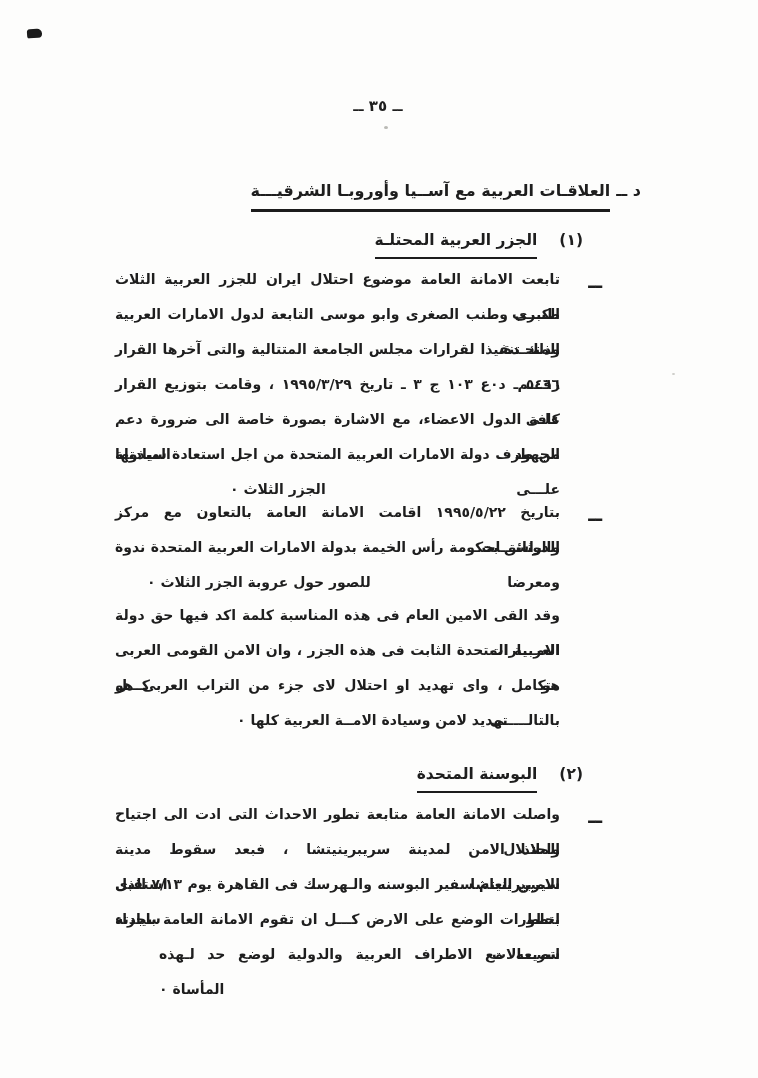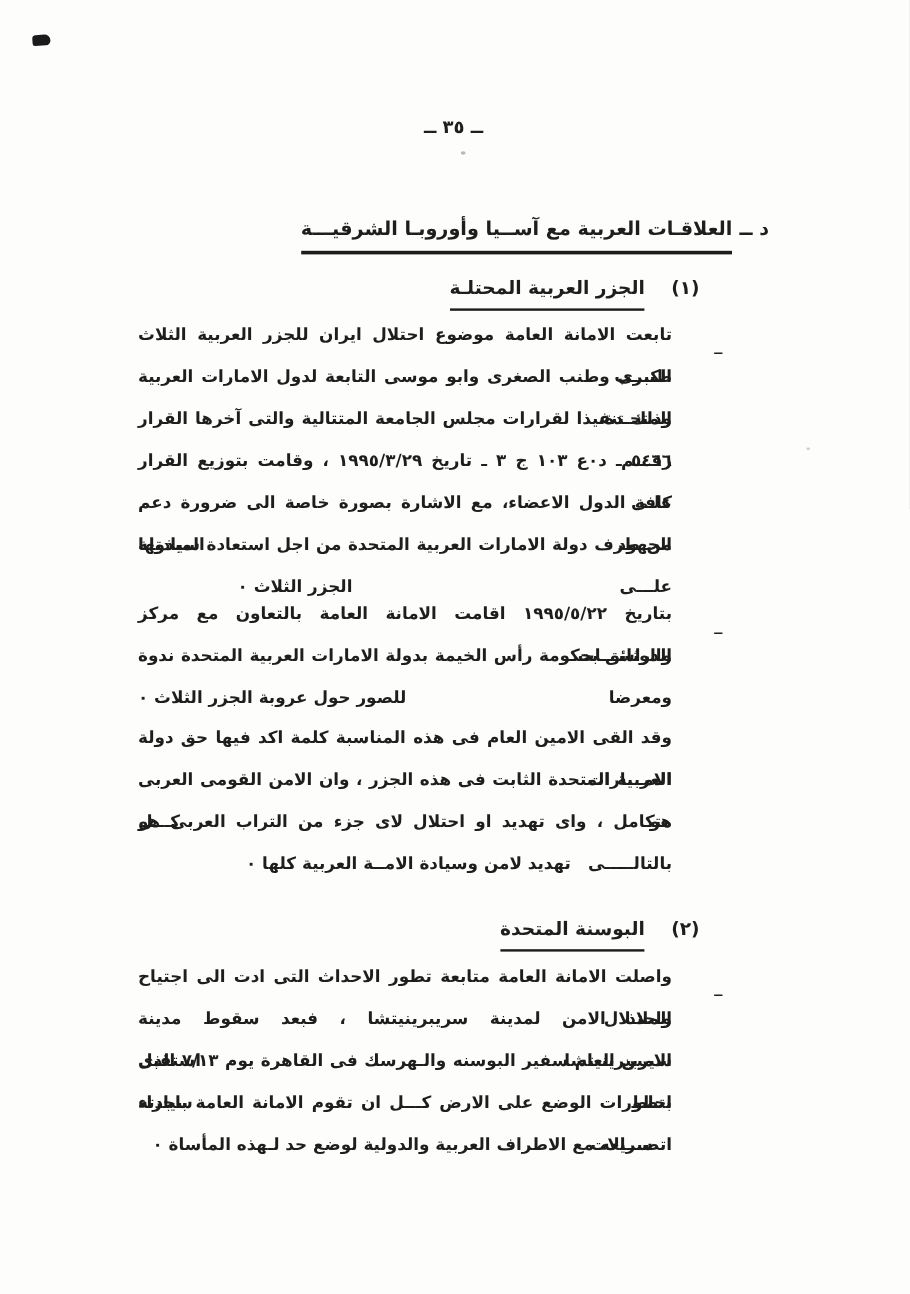--- a/index.html
+++ b/index.html
@@ -55,29 +55,29 @@
   .para.p1{top:262px;}
   .para.p2{top:495px;}
   .para.p3{top:598px;}
   .para.p4{top:797px;}
   .para .line{
     height:35px;line-height:35px;
     text-align:justify;text-align-last:justify;
     overflow:visible;
   }
   
-  .para .line:last-child{text-align-last:left;}
+  .para .line:last-child{text-align-last:left;margin-left:32px;}
   .para.p1 .line:last-child{padding-left:83px;}
   .para.p2 .line:last-child{padding-left:0px;}
   .para.p3 .line:last-child{padding-left:90px;}
   .para.p4 .line:last-child{padding-left:12px;}
 
   .dash{
-    position:absolute;right:-42px;top:13px;
-    font-size:10px;line-height:35px;
+    position:absolute;right:-42px;top:2px;
+    font-size:20px;line-height:35px;
   }
 </style>
 </head>
 <body>
 
 <div class="page">
 
   <div class="blob"></div>
   <div class="speck s1"></div>
   <div class="speck s2"></div>

